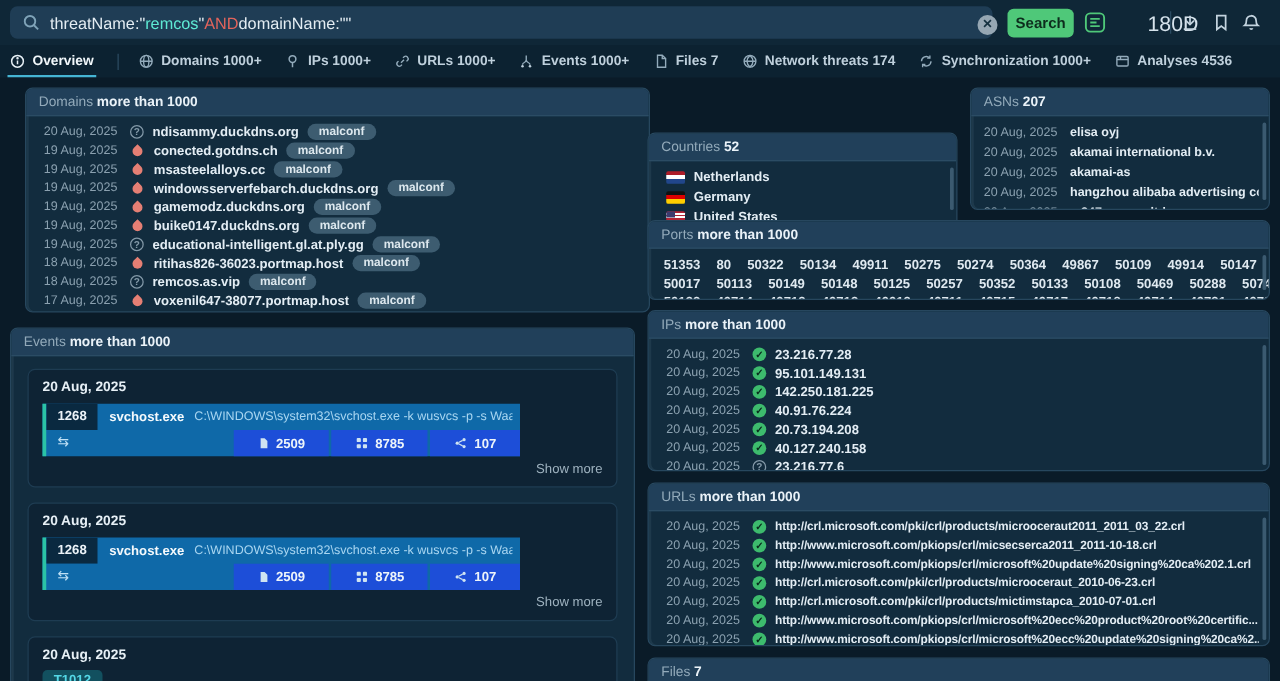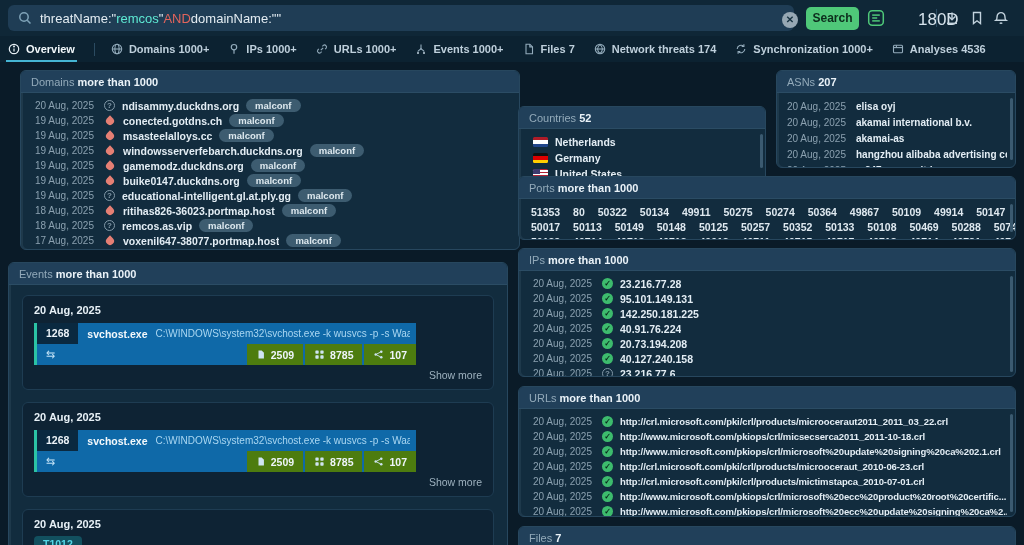--- a/index.html
+++ b/index.html
@@ -111,21 +111,21 @@
   .proc { margin-top:7px; width:382px; background:#0f69a8; border-left:3px solid #2bc3a5; cursor:pointer; }
   .proc-l1 { height:21px; display:flex; align-items:center; overflow:hidden; }
   .pid { background:#0a2940; color:#ecf3f8; font-weight:bold; font-size:10.5px;
          padding:0 9px; height:21px; line-height:21px; flex:0 0 auto; }
   .pname { margin-left:9px; font-weight:bold; color:#f4f9fc; font-size:10.5px; flex:0 0 auto; }
   .pcmd { margin-left:8px; margin-right:6px; color:#a9d6f1; font-size:10px;
           overflow:hidden; white-space:nowrap; flex:1 1 auto; }
   .proc-l2 { height:21px; display:flex; align-items:center; justify-content:space-between; }
   .parrow { margin-left:9px; color:#bfe0f5; font-size:11px; line-height:21px; }
   .pstats { display:flex; height:21px; }
-  .pstat { display:flex; align-items:center; gap:5px; background:#4d7c0f; padding:0 9px;
+  .pstat { display:flex; align-items:center; gap:5px; background:#1d4ed8; padding:0 19px;
            margin-left:2px; color:#eef5fa; font-weight:bold; font-size:10.5px; }
   .showmore { margin-top:4px; text-align:right; color:#9eb2bf; font-size:10.5px; line-height:13px; cursor:pointer; }
   .ttp { display:inline-block; margin:6px 0 0 0; background:#12505f; color:#54d7e6;
          font-weight:bold; font-size:10.5px; padding:2px 9px; border-radius:4px; cursor:pointer; }
 
   
   .val { color:#e3edf4; font-weight:bold; font-size:9.5px; letter-spacing:-0.1px; overflow:hidden; }
   .val-ip { font-size:10.5px; letter-spacing:0; }
   svg { display:block; }
 </style>

